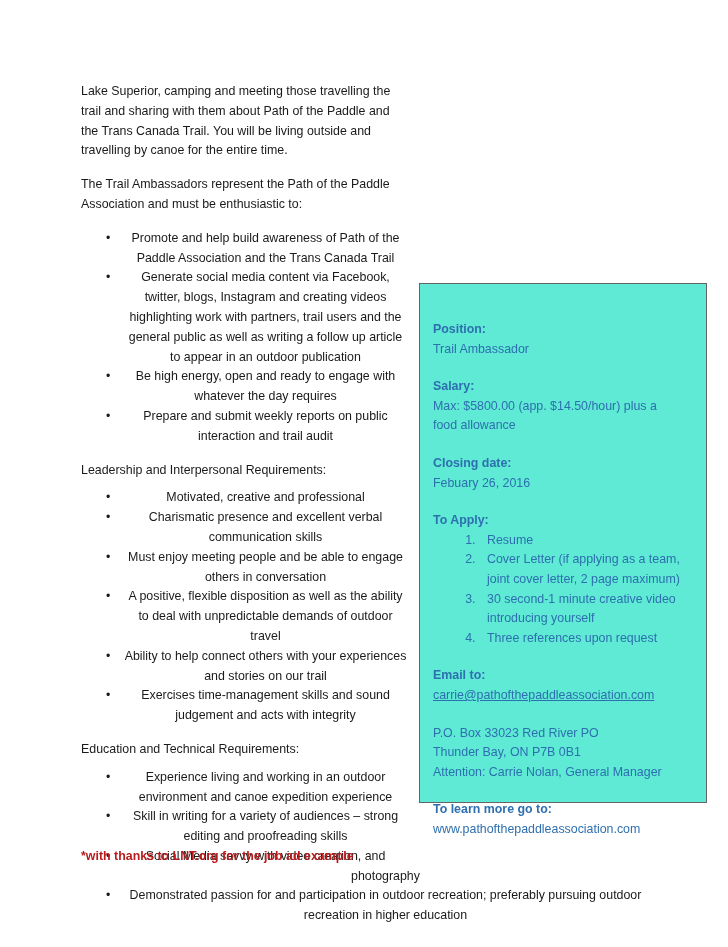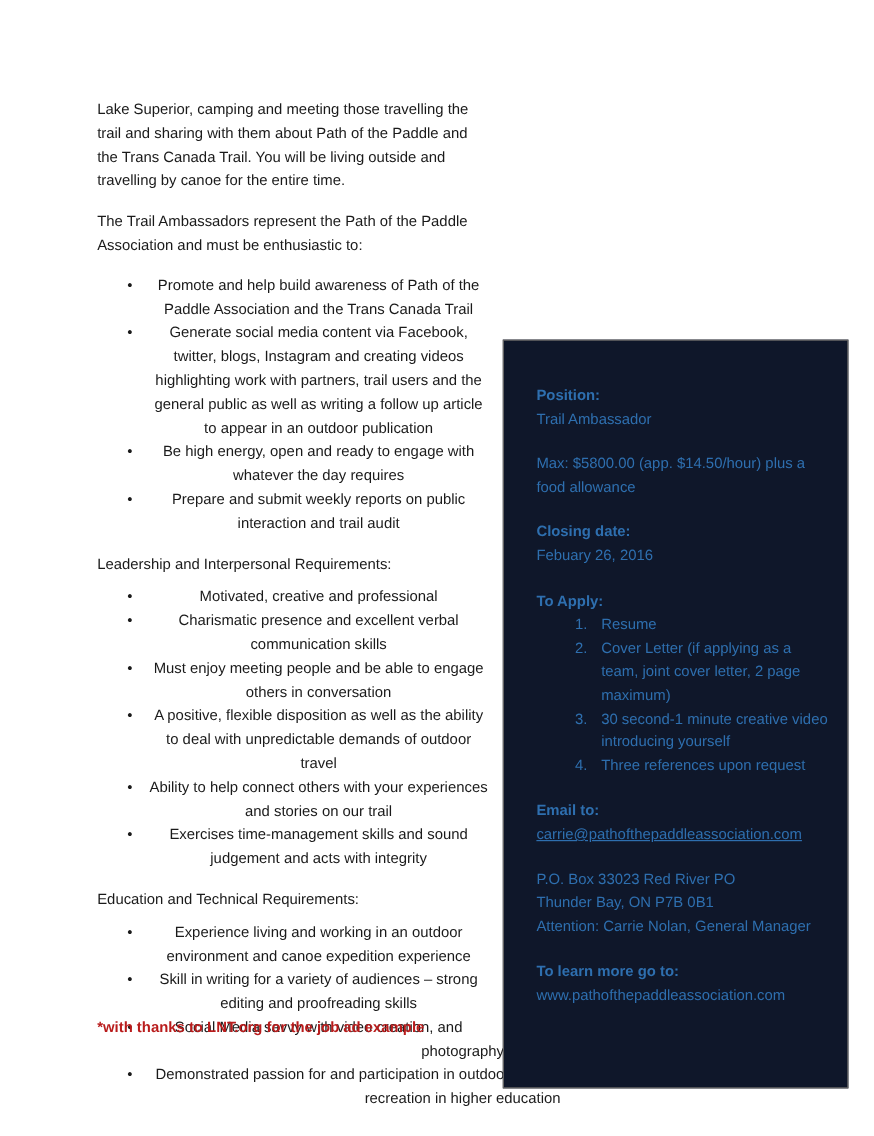--- a/index.html
+++ b/index.html
@@ -23,25 +23,25 @@
     height: 947px;
     overflow: hidden;
   }
 
   
   .info-box {
     position: absolute;
     left: 419px;
     top: 283px;
     width: 288px;
-    height: 624px;
+    height: 520px;
     box-sizing: border-box;
     border: 1px solid #646464;
-    background: #0f172a;
-    padding: 36px 14px 0 27px;
+    background: #5eead4;
+    padding: 36px 14px 0 13px;
     z-index: 5;
   }
   .info-box .blue {
     color: #2E6FAF;
     font-size: 12.4px;
     line-height: 19.6px;
   }
   .info-box .hd {
     font-weight: bold;
   }
@@ -131,20 +131,21 @@
 <div class="page">
 
   <aside class="info-box">
 
     <div class="ib-block">
       <span class="blue hd ib-line">Position:</span>
       <span class="blue ib-line">Trail Ambassador</span>
     </div>
 
     <div class="ib-block">
+      <span class="blue hd ib-line">Salary:</span>
       <span class="blue ib-line">Max: $5800.00 (app. $14.50/hour) plus a</span>
       <span class="blue ib-line">food allowance</span>
     </div>
 
     <div class="ib-block">
       <span class="blue hd ib-line">Closing date:</span>
       <span class="blue ib-line">Febuary 26, 2016</span>
     </div>
 
     <div class="ib-block">

